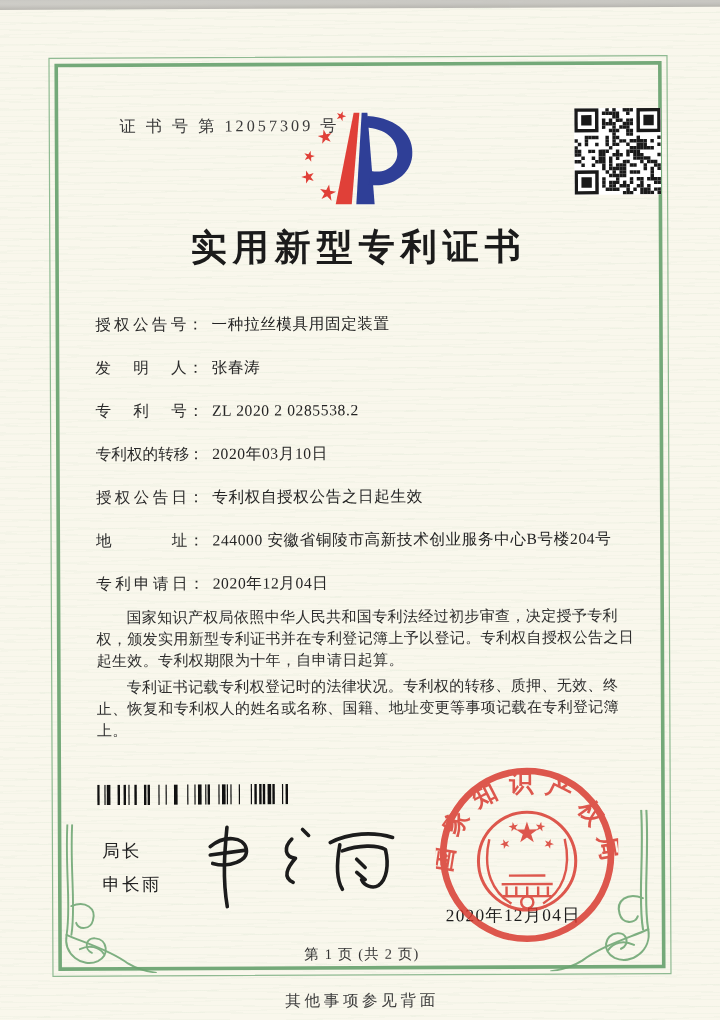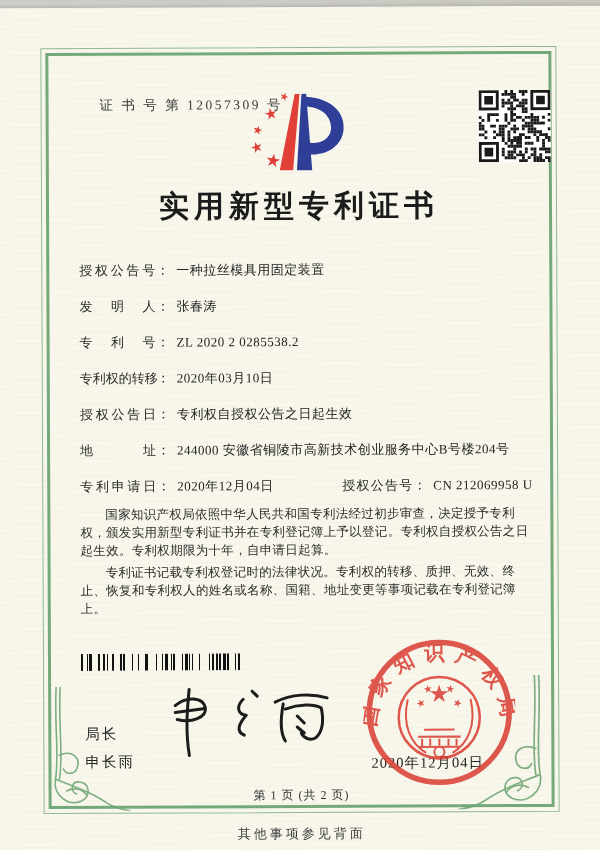--- a/index.html
+++ b/index.html
@@ -38,21 +38,21 @@
   .flabel{
     display:inline-block;width:76px;vertical-align:top;
     text-align:justify;text-align-last:justify;color:#2a2a2a;
   }
   .fcolon{display:inline-block;margin:0 7px 0 1px;}
   .fvalue{letter-spacing:0.5px;}
   .pair2{position:absolute;left:262px;top:0;}
   .paras{position:absolute;left:30px;right:16px;top:450px;font-size:12.5px;line-height:18px;color:#2d2d2d;}
   .paras p{margin:0 0 4px;text-indent:2em;letter-spacing:0.3px;}
   .barcode{position:absolute;left:30px;top:598px;width:160px;height:17px;}
-  .director{position:absolute;left:34px;top:640px;font-size:14.5px;letter-spacing:2px;color:#222;line-height:28px;margin-top:24px;}
+  .director{position:absolute;left:34px;top:640px;font-size:14.5px;letter-spacing:2px;color:#222;line-height:28px;}
   .signature{position:absolute;left:100px;top:620px;width:190px;height:92px;}
   .seal{position:absolute;left:312px;top:582px;width:152px;height:152px;opacity:0.82;z-index:3;}
   .issue-date{position:absolute;left:320px;top:699px;width:180px;font-size:14.5px;letter-spacing:1px;color:#1e1e1e;z-index:2;white-space:nowrap;}
   .page-note{position:absolute;left:0;bottom:1px;width:100%;text-align:center;font-size:12px;color:#333;letter-spacing:1px;}
   .back-note{position:absolute;left:0;top:818px;width:100%;text-align:center;font-size:13px;letter-spacing:3px;color:#3c3c3c;}
   .flourish-bl{position:absolute;left:-5px;bottom:-5px;width:84px;height:124px;}
   .flourish-br{position:absolute;right:-5px;bottom:-5px;width:104px;height:134px;transform:scaleX(-1);}
 </style>
 </head>
 <body>
@@ -321,21 +321,20 @@
           <span class="flabel">专利权的转移</span><span class="fcolon">：</span><span class="fvalue">2020年03月10日</span>
         </div>
         <div class="frow">
           <span class="flabel">授权公告日</span><span class="fcolon">：</span><span class="fvalue">专利权自授权公告之日起生效</span>
         </div>
         <div class="frow">
           <span class="flabel">地址</span><span class="fcolon">：</span><span class="fvalue">244000 安徽省铜陵市高新技术创业服务中心B号楼204号</span>
         </div>
         <div class="frow">
           <span class="flabel">专利申请日</span><span class="fcolon">：</span><span class="fvalue">2020年12月04日</span>
-          <span class="pair2"><span class="flabel" style="width:70px">授权公告号</span><span class="fcolon">：</span><span class="fvalue">CN 212069958 U</span></span>
         </div>
       </div>
 
       <div class="paras">
         <p>国家知识产权局依照中华人民共和国专利法经过初步审查，决定授予专利权，颁发实用新型专利证书并在专利登记簿上予以登记。专利权自授权公告之日起生效。专利权期限为十年，自申请日起算。</p>
         <p>专利证书记载专利权登记时的法律状况。专利权的转移、质押、无效、终止、恢复和专利权人的姓名或名称、国籍、地址变更等事项记载在专利登记簿上。</p>
       </div>
 
       <svg id="barcode-svg" class="barcode" viewBox="0 0 160 17" preserveAspectRatio="none">
           <rect x="0" y="0" width="2" height="17" fill="#111"></rect>

